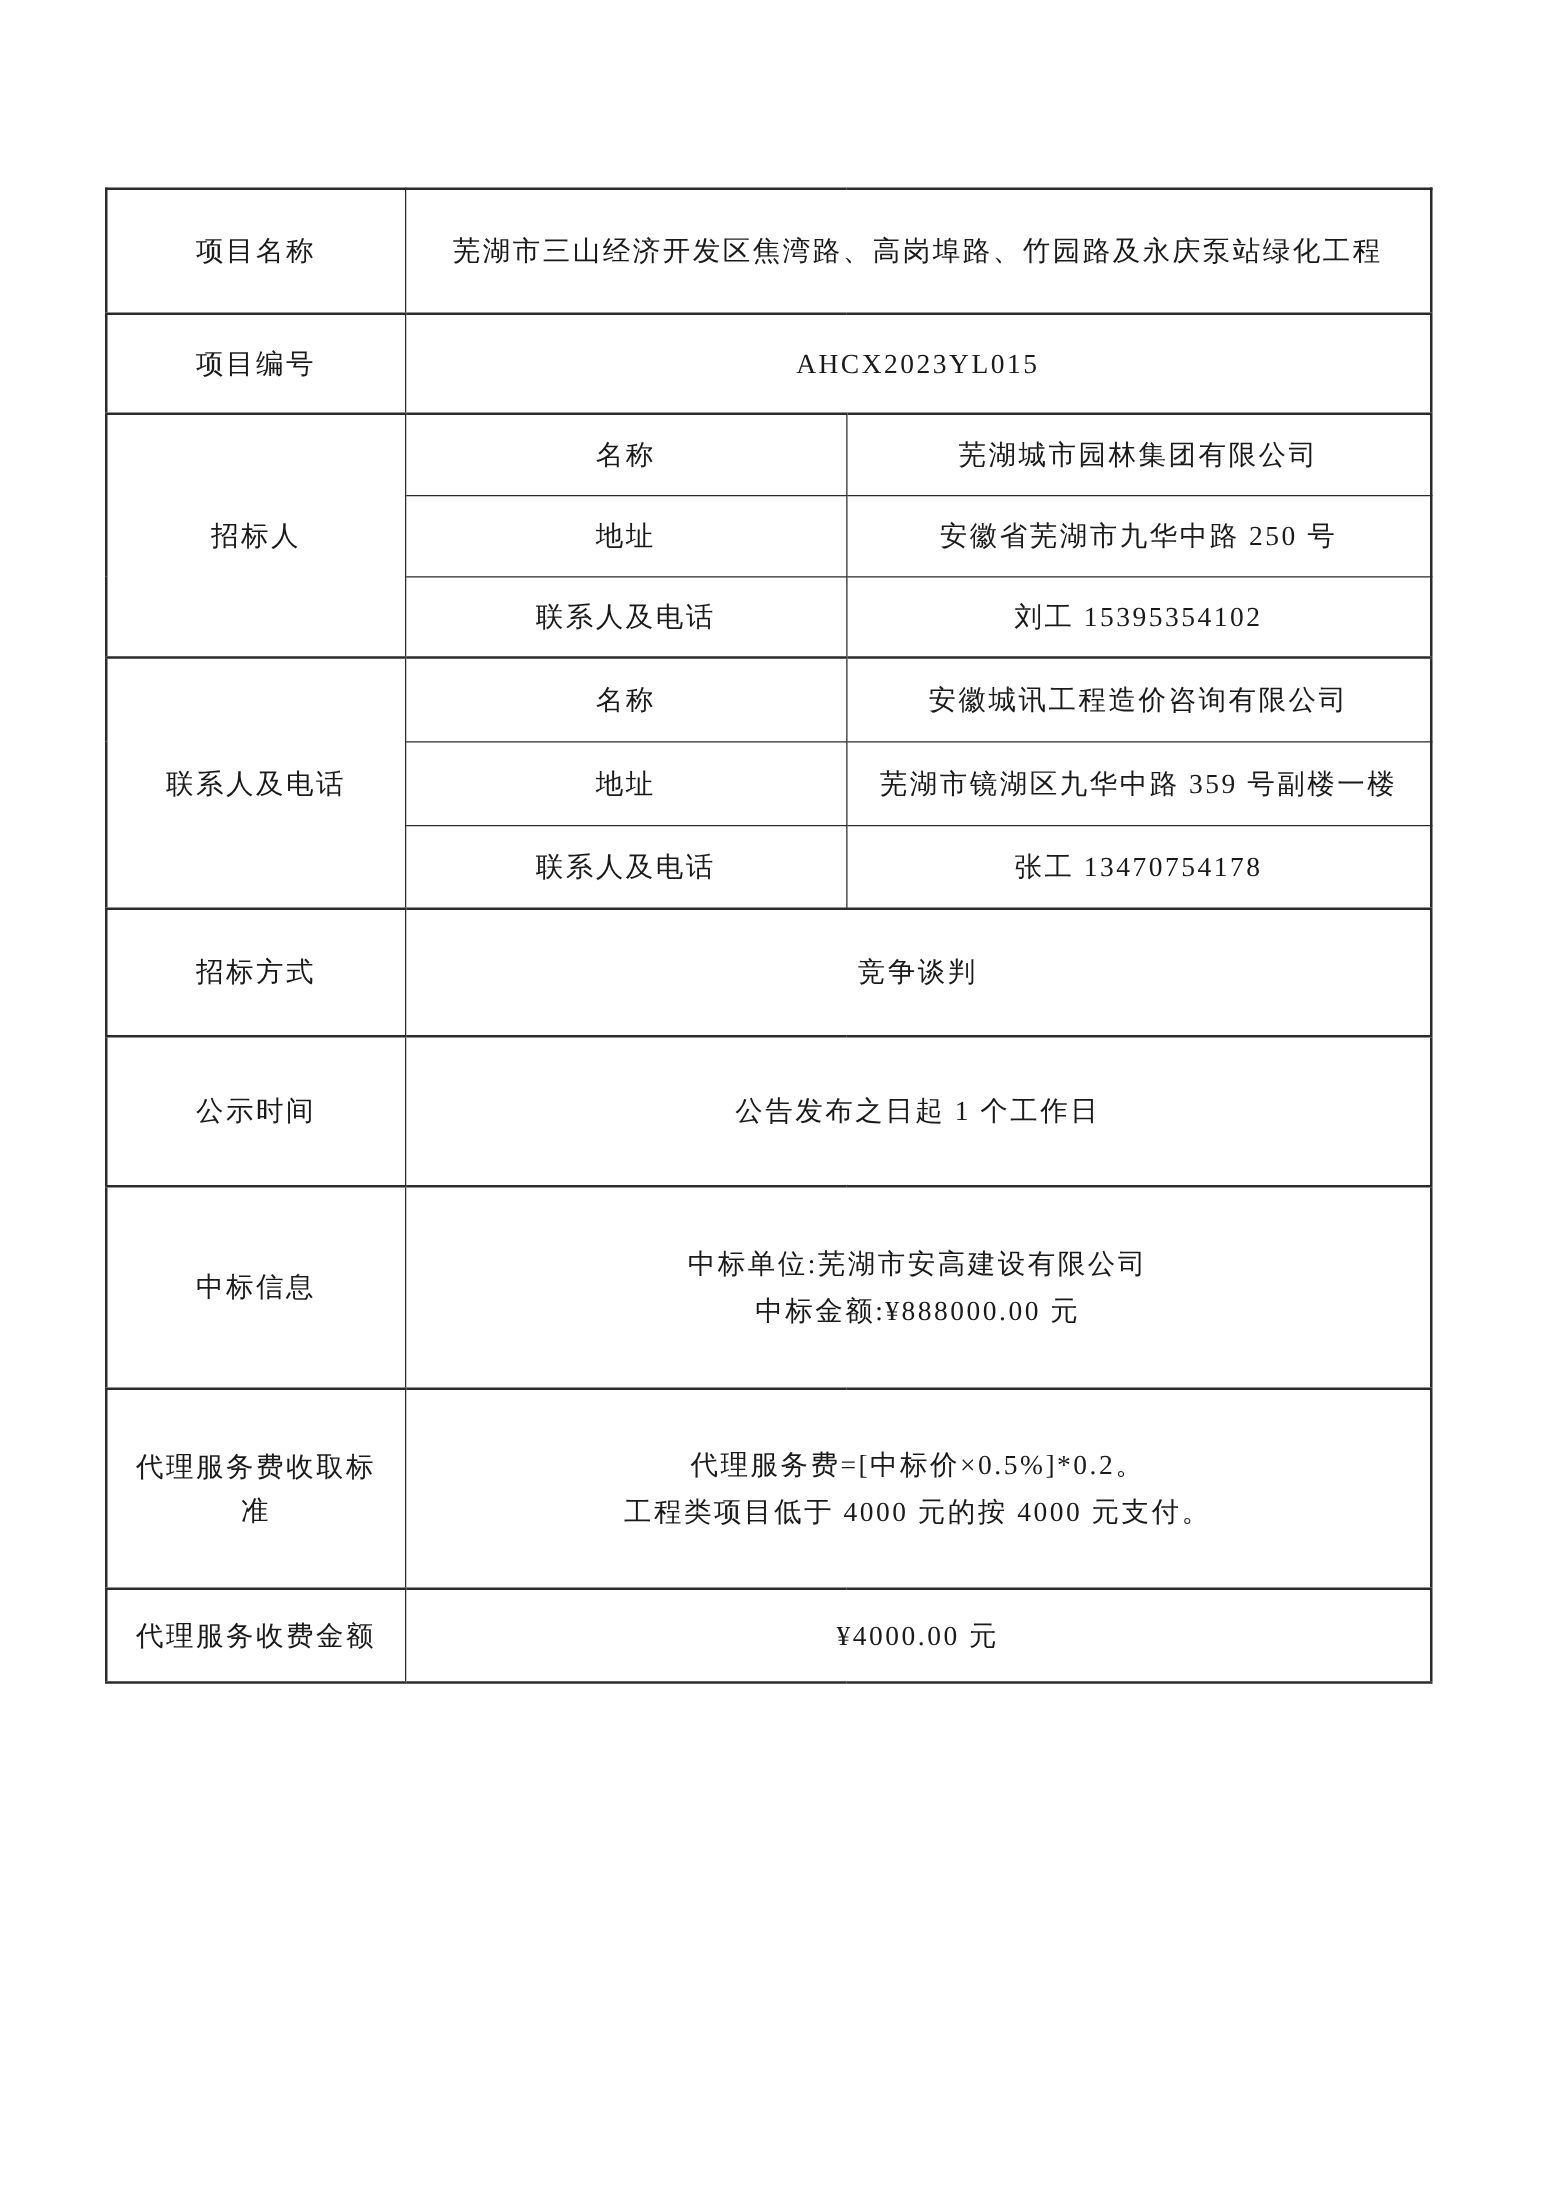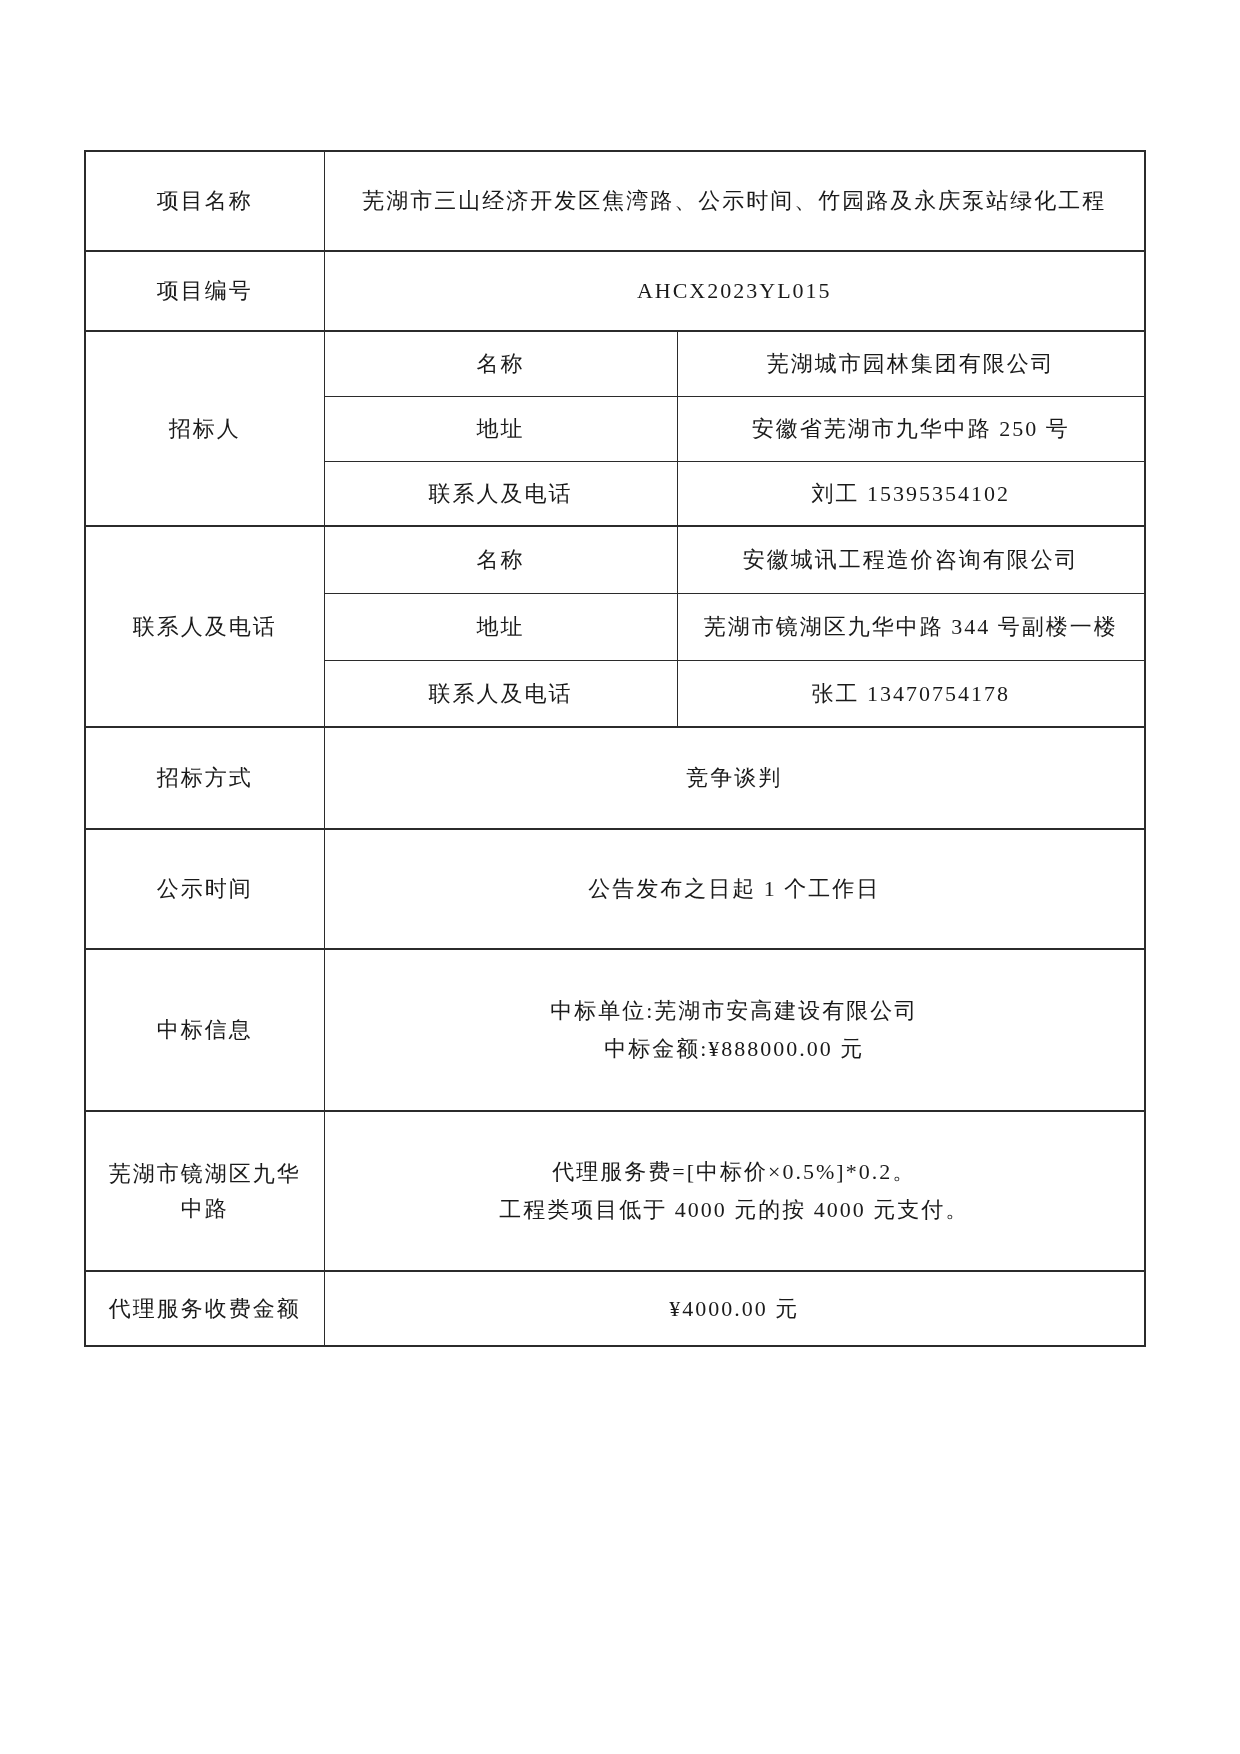--- a/index.html
+++ b/index.html
@@ -59,21 +59,21 @@
 <div class="page">
   <table class="tender">
     <colgroup>
         <col class="c1">
         <col class="c2">
         <col class="c3">
       </colgroup>
     <tbody>
       <tr class="h100">
         <td class="lab">项目名称</td>
-        <td class="val" colspan="2">芜湖市三山经济开发区焦湾路、公示时间、竹园路及永庆泵站绿化工程</td>
+        <td class="val" colspan="2">芜湖市三山经济开发区焦湾路、高岗埠路、竹园路及永庆泵站绿化工程</td>
       </tr>
       <tr class="h80 major">
         <td class="lab">项目编号</td>
         <td class="val" colspan="2">AHCX2023YL015</td>
       </tr>
 
       <tr class="h65 major">
         <td class="lab" rowspan="3">招标人</td>
         <td class="lab">名称</td>
         <td class="val">芜湖城市园林集团有限公司</td>
@@ -87,21 +87,21 @@
         <td class="val">刘工 15395354102</td>
       </tr>
 
       <tr class="h67 major">
         <td class="lab" rowspan="3">联系人及电话</td>
         <td class="lab">名称</td>
         <td class="val">安徽城讯工程造价咨询有限公司</td>
       </tr>
       <tr class="h67">
         <td class="lab">地址</td>
-        <td class="val">芜湖市镜湖区九华中路 344 号副楼一楼</td>
+        <td class="val">芜湖市镜湖区九华中路 359 号副楼一楼</td>
       </tr>
       <tr class="h67">
         <td class="lab">联系人及电话</td>
         <td class="val">张工 13470754178</td>
       </tr>
 
       <tr class="h102 major">
         <td class="lab">招标方式</td>
         <td class="val" colspan="2">竞争谈判</td>
       </tr>
@@ -112,21 +112,21 @@
 
       <tr class="h162 major">
         <td class="lab">中标信息</td>
         <td class="val lines" colspan="2">
           <div>中标单位:芜湖市安高建设有限公司</div>
           <div>中标金额:¥888000.00 元</div>
         </td>
       </tr>
 
       <tr class="h160 major">
-        <td class="lab">芜湖市镜湖区九华中路</td>
+        <td class="lab">代理服务费收取标准</td>
         <td class="val lines" colspan="2">
           <div>代理服务费=[中标价×0.5%]*0.2。</div>
           <div>工程类项目低于 4000 元的按 4000 元支付。</div>
         </td>
       </tr>
 
       <tr class="h75 major">
         <td class="lab">代理服务收费金额</td>
         <td class="val" colspan="2">¥4000.00 元</td>
       </tr>

